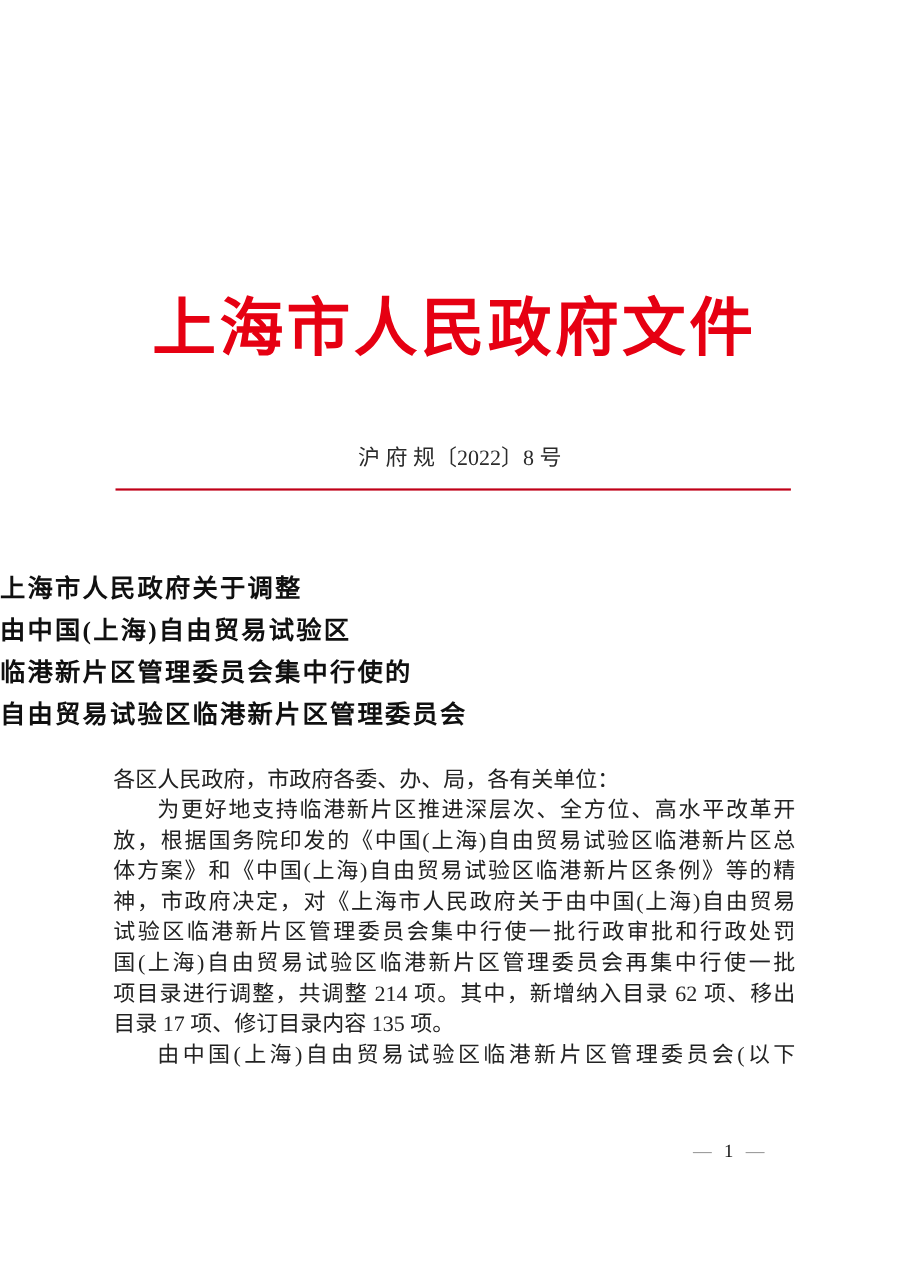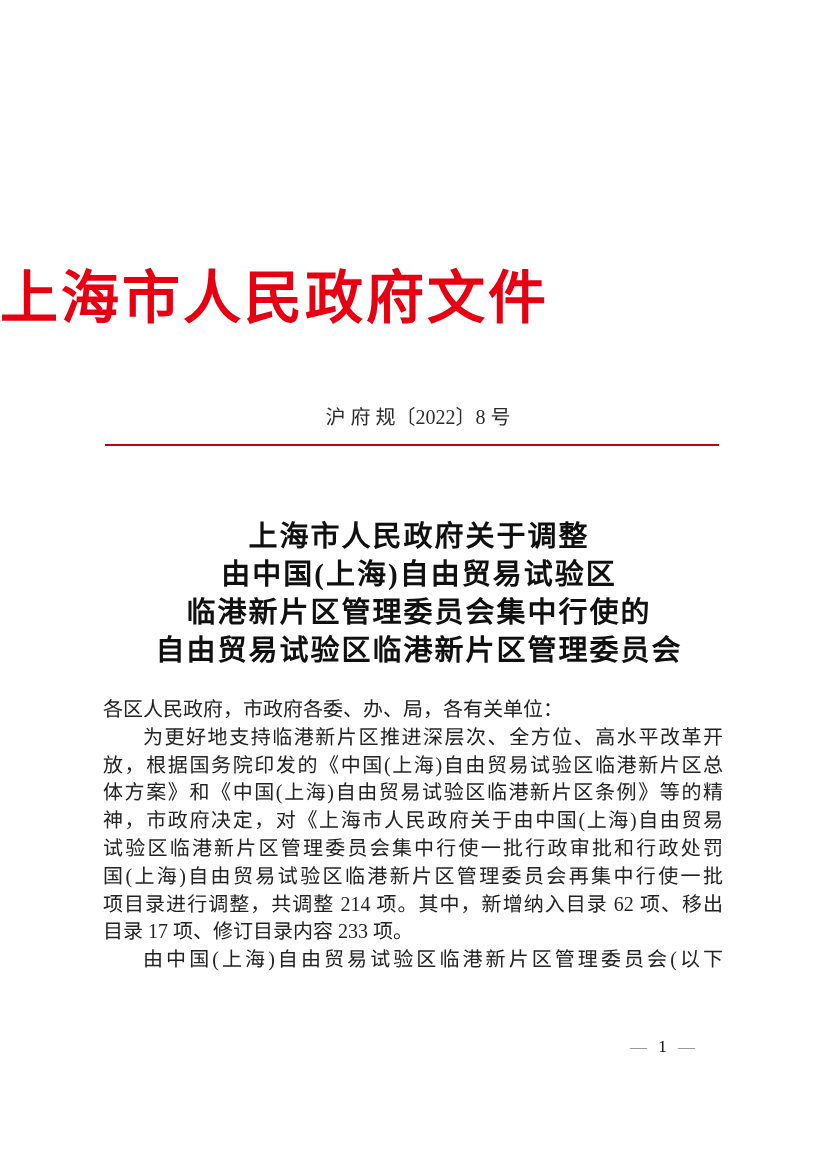--- a/index.html
+++ b/index.html
@@ -15,20 +15,21 @@
     margin: 0 auto;
     background: #ffffff;
     overflow: hidden;
     font-family: "Liberation Serif", "DejaVu Serif", serif;
     color: var(--body-text);
   }
   .masthead {
     position: absolute;
     top: 266px; left: 0; right: 0;
     margin: 0;
+    text-align: center;
     font-size: 58px;
     line-height: 66px;
     font-weight: bold;
     letter-spacing: 3px;
     color: var(--accent-red);
     white-space: nowrap;
   }
   .doc-number {
     position: absolute;
     top: 404px; left: 0; right: 0;
@@ -40,24 +41,24 @@
     white-space: nowrap;
   }
   .red-rule {
     position: absolute;
     top: 444px; left: 105px;
     width: 614px; height: 2px;
     background: var(--rule-red);
   }
   .title-block {
     position: absolute;
-    top: 517px; left: 12px; right: 0;
-    text-align: center;
+    top: 517px; left: 0; right: 0;
+    text-align: left;
     font-weight: bold;
-    font-size: 29px;
+    font-size: 23px;
     line-height: 38px;
     letter-spacing: 2px;
     color: #101010;
   }
   .title-line { white-space: nowrap; }
   .body-block {
     position: absolute;
     top: 696px; left: 103px;
     width: 620px;
     font-size: 20px;
@@ -102,21 +103,21 @@
 
   <div class="body-block" id="body-lines">
       <div class="bline">各区人民政府，市政府各委、办、局，各有关单位：</div>
       <div class="bline fill indent">为更好地支持临港新片区推进深层次、全方位、高水平改革开</div>
       <div class="bline fill">放，根据国务院印发的《中国(上海)自由贸易试验区临港新片区总</div>
       <div class="bline fill">体方案》和《中国(上海)自由贸易试验区临港新片区条例》等的精</div>
       <div class="bline fill">神，市政府决定，对《上海市人民政府关于由中国(上海)自由贸易</div>
       <div class="bline fill">试验区临港新片区管理委员会集中行使一批行政审批和行政处罚</div>
       <div class="bline fill">国(上海)自由贸易试验区临港新片区管理委员会再集中行使一批</div>
       <div class="bline fill">项目录进行调整，共调整 214 项。其中，新增纳入目录 62 项、移出</div>
-      <div class="bline">目录 17 项、修订目录内容 233 项。</div>
+      <div class="bline">目录 17 项、修订目录内容 135 项。</div>
       <div class="bline fill indent">由中国(上海)自由贸易试验区临港新片区管理委员会(以下</div>
     </div>
 
   <div class="page-no">
     <span class="dash">—</span>
     <span class="num">1</span>
     <span class="dash">—</span>
   </div>
 
 </div>

